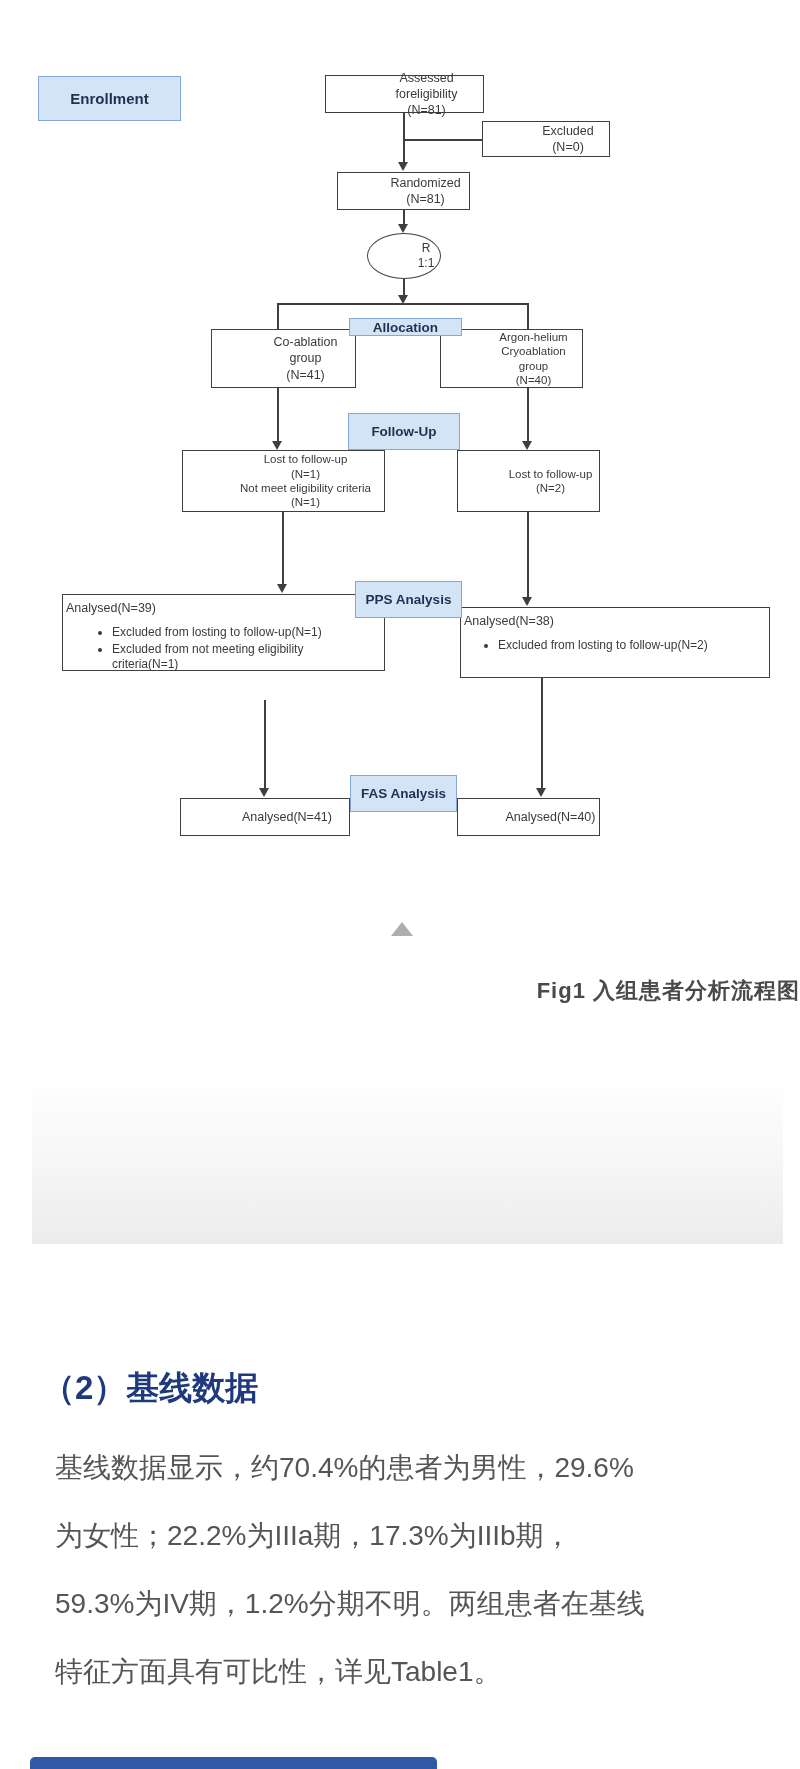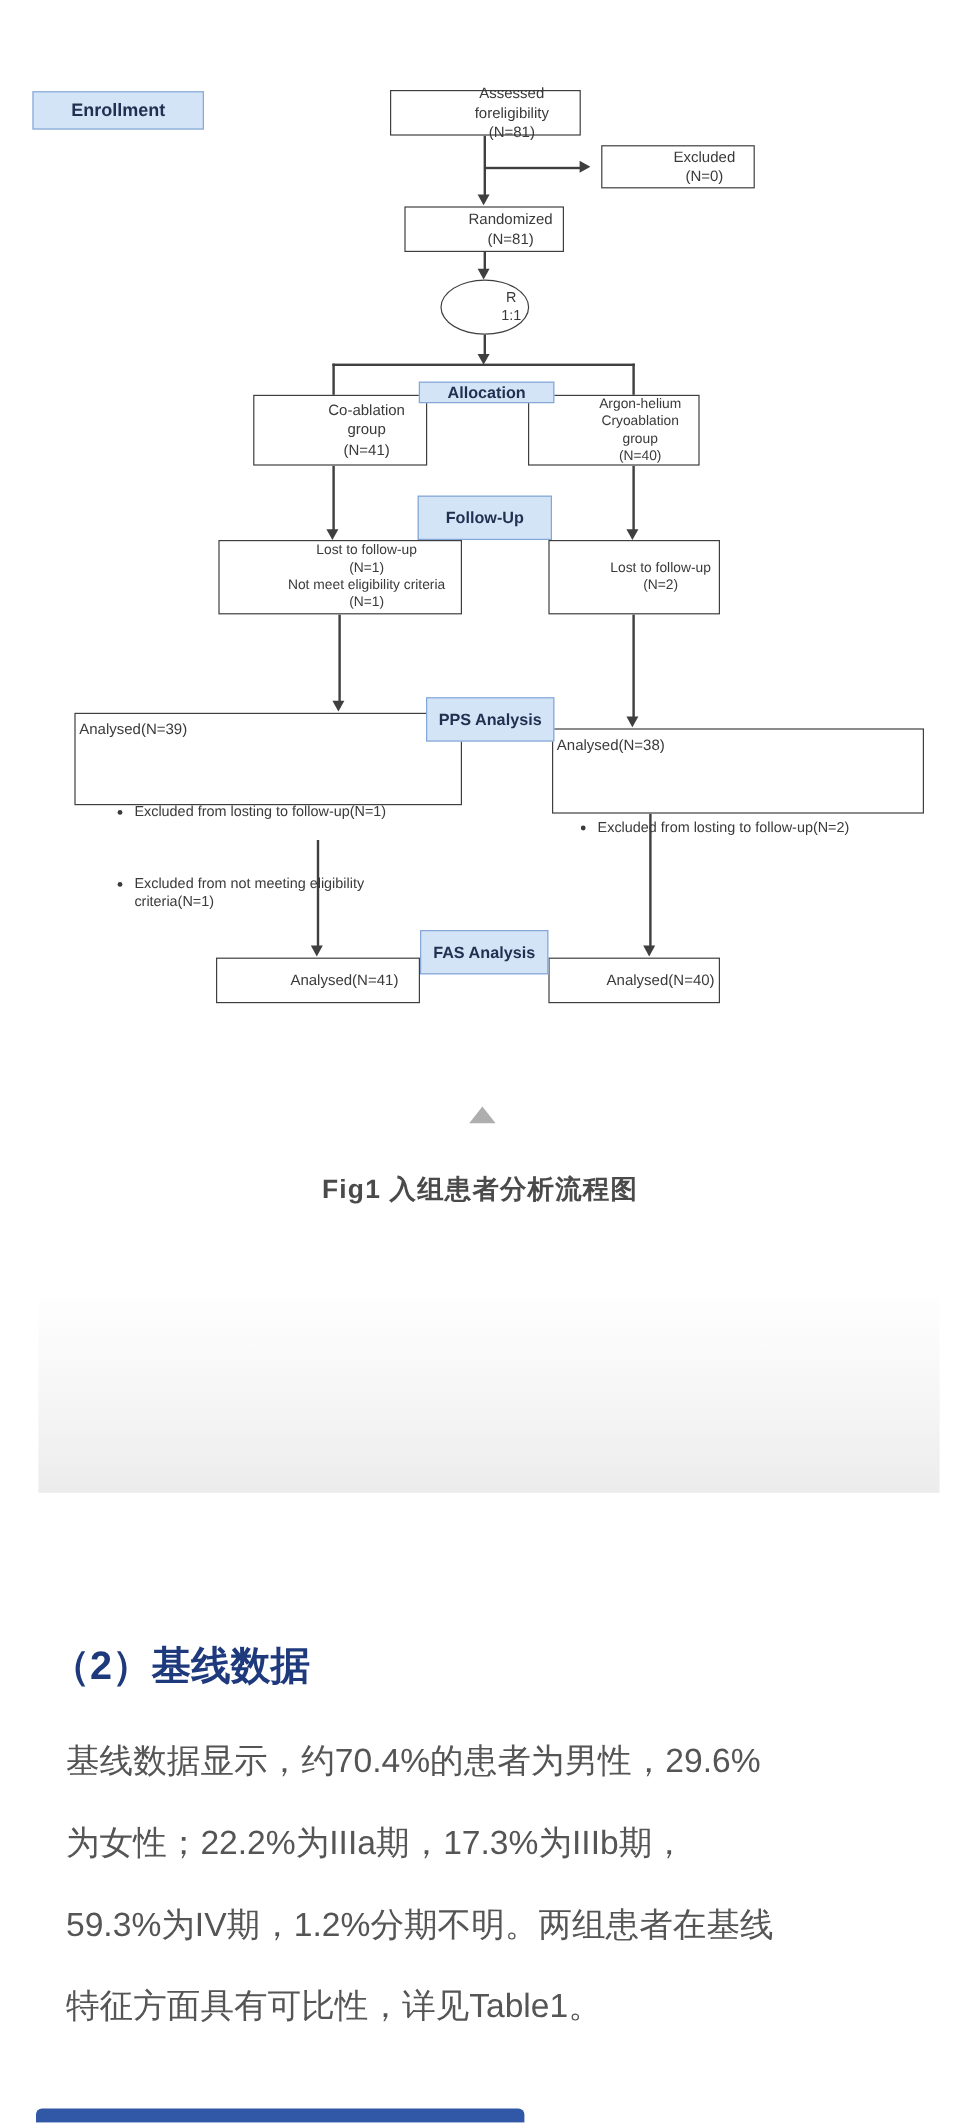--- a/index.html
+++ b/index.html
@@ -16,37 +16,37 @@
 
   .stage { position:absolute; box-sizing:border-box; background:var(--stage-fill,#d3e4f6);
            border:1.2px solid var(--stage-border,#84a7d8); color:var(--stage-text,#1f3050);
            font-weight:bold; display:flex; align-items:center; justify-content:center;
            font-size:13.5px; z-index:4; }
   .stage-lg { font-size:15px; }
 
   .analysed { align-items:flex-start; justify-content:flex-start; text-align:left;
               padding:5px 4px 4px 3px; font-size:12.5px; }
   .analysed ul { margin:9px 0 0 0; padding-left:46px; font-size:12px; }
-  .analysed li { margin-bottom:1px;margin-top:44px; }
+  .analysed li { margin-bottom:1px; }
   .analysed.left li { max-width:230px; }
   .analysed.right ul { padding-left:34px; }
 
   
   .vline { position:absolute; width:1.5px; background:var(--line-color,#3f3f3f); z-index:1; }
   .hline { position:absolute; height:1.5px; background:var(--line-color,#3f3f3f); z-index:1; }
   .ad { position:absolute; width:0; height:0; border-left:5.5px solid transparent;
         border-right:5.5px solid transparent; border-top:9px solid var(--line-color,#3f3f3f); z-index:1; }
   .ar { position:absolute; width:0; height:0; border-top:5.5px solid transparent;
         border-bottom:5.5px solid transparent; border-left:9px solid var(--line-color,#3f3f3f); z-index:1; }
 
   
   .collapse-tri { position:absolute; left:391px; top:922px; width:0; height:0;
                   border-left:11px solid transparent; border-right:11px solid transparent;
                   border-bottom:14px solid var(--triangle,#aeaeae); cursor:pointer; }
-  .caption { position:absolute; left:0; top:976px; width:800px; text-align:center;
+  .caption { position:absolute; left:0; top:976px; width:800px; text-align:right;
              font-weight:bold; font-size:22px; color:var(--caption-text,#4a4a4a); letter-spacing:1px; }
   .gray-band { position:absolute; left:32px; top:1082px; width:751px; height:162px;
                background:linear-gradient(180deg,#fefefe 0%,#f6f6f6 50%,#ececec 100%); }
   .heading { position:absolute; left:42px; top:1366px; margin:0; font-size:33px; font-weight:bold;
              color:var(--heading-text,#1e3a7c); }
   .paragraph { position:absolute; left:55px; top:1434px; font-size:28px;
                color:var(--paragraph-text,#555555); }
   .paragraph .pline { height:68px; line-height:68px; white-space:nowrap; }
   .bottom-bar { position:absolute; left:30px; top:1757px; width:407px; height:12px;
                 background:var(--bottom-bar,#3158a6); border-radius:5px 5px 0 0; }
@@ -78,21 +78,21 @@
   <i class="vline" style="left:264px;top:700px;height:90px"></i>
   <i class="ad" style="left:259px;top:788px"></i>
   <i class="vline" style="left:541px;top:678px;height:112px"></i>
   <i class="ad" style="left:536px;top:788px"></i>
 
   <div class="box" style="left:325px;top:75px;width:159px;height:38px">
     <div>Assessed foreligibility</div>
     <div>(N=81)</div>
   </div>
 
-  <div class="box" style="left:501px;top:121px;width:128px;height:36px">
+  <div class="box" style="left:482px;top:121px;width:128px;height:36px">
     <div>Excluded</div>
     <div>(N=0)</div>
   </div>
 
   <div class="box" style="left:337px;top:172px;width:133px;height:38px">
     <div>Randomized</div>
     <div>(N=81)</div>
   </div>
 
   <div class="box ellipse" style="left:367px;top:233px;width:74px;height:46px">
@@ -139,21 +139,21 @@
   </div>
 
   <div class="box" style="left:180px;top:798px;width:170px;height:38px">
     <div>Analysed(N=41)</div>
   </div>
 
   <div class="box" style="left:457px;top:798px;width:143px;height:38px">
     <div>Analysed(N=40)</div>
   </div>
 
-  <div class="stage stage-lg" style="left:27px;top:76px;width:143px;height:32px">Enrollment</div>
+  <div class="stage stage-lg" style="left:38px;top:76px;width:143px;height:45px">Enrollment</div>
   <div class="stage" style="left:349px;top:318px;width:113px;height:18px">Allocation</div>
   <div class="stage" style="left:348px;top:413px;width:112px;height:37px">Follow-Up</div>
   <div class="stage" style="left:355px;top:581px;width:107px;height:37px">PPS Analysis</div>
   <div class="stage" style="left:350px;top:775px;width:107px;height:37px">FAS Analysis</div>
 
   <div class="collapse-tri"></div>
 
   <div class="caption">Fig1 入组患者分析流程图</div>
 
   <div class="gray-band"></div>

